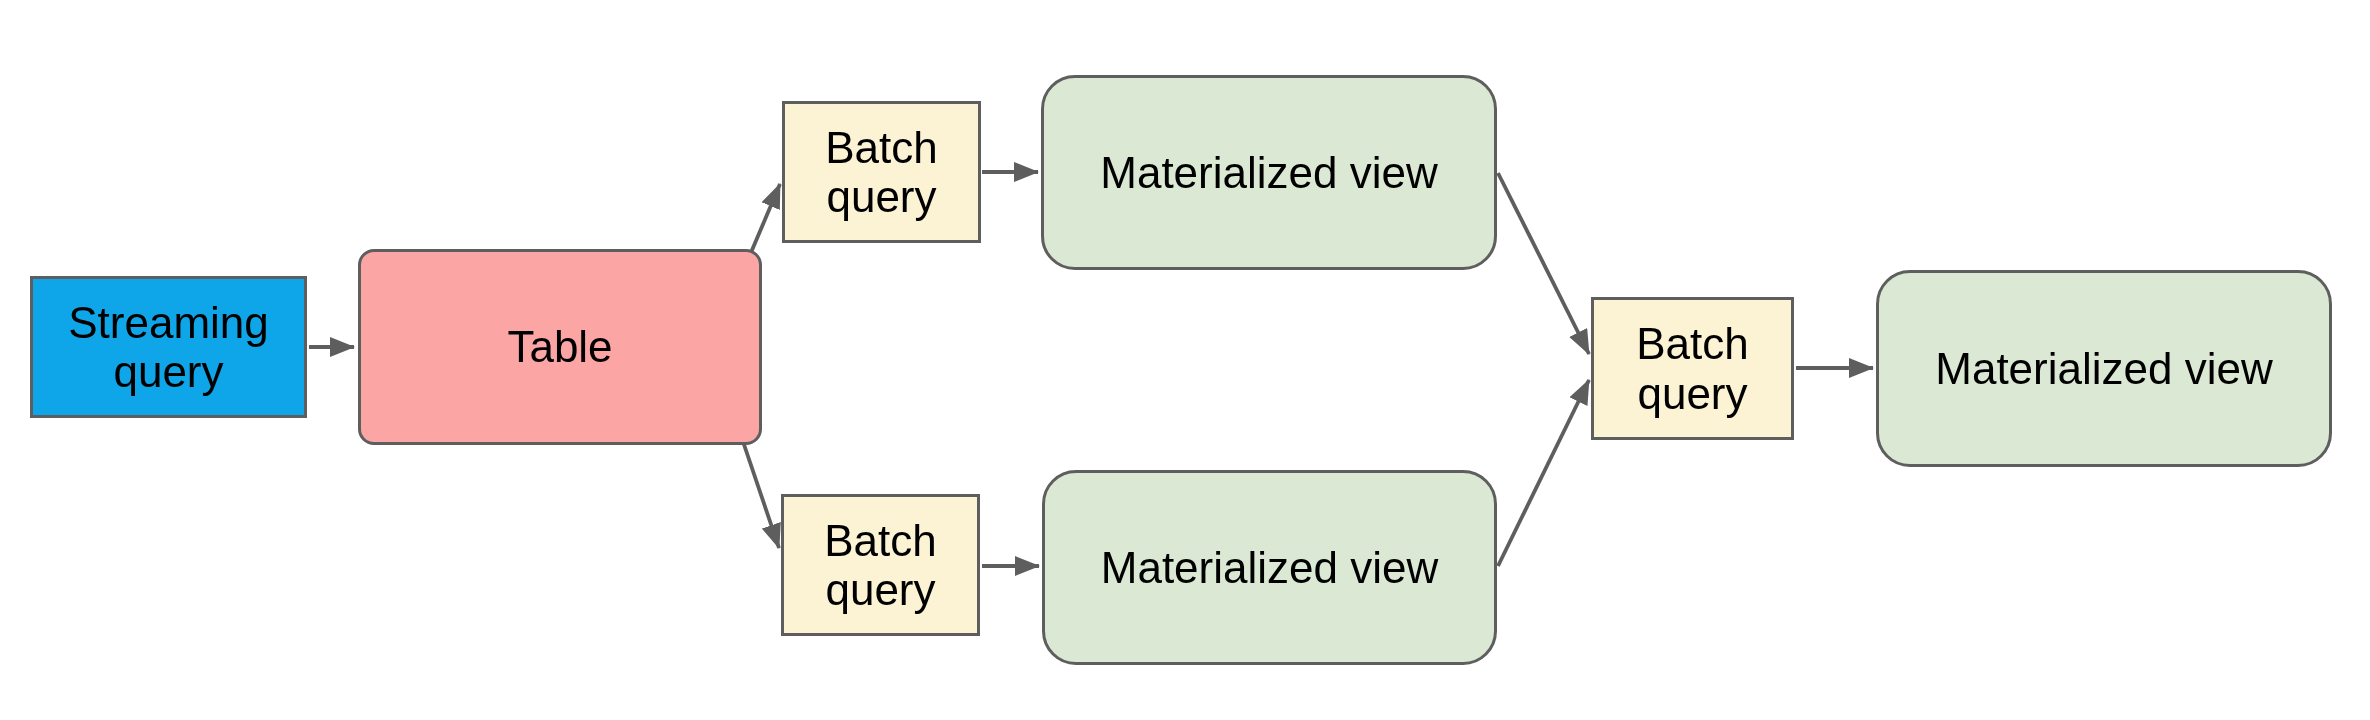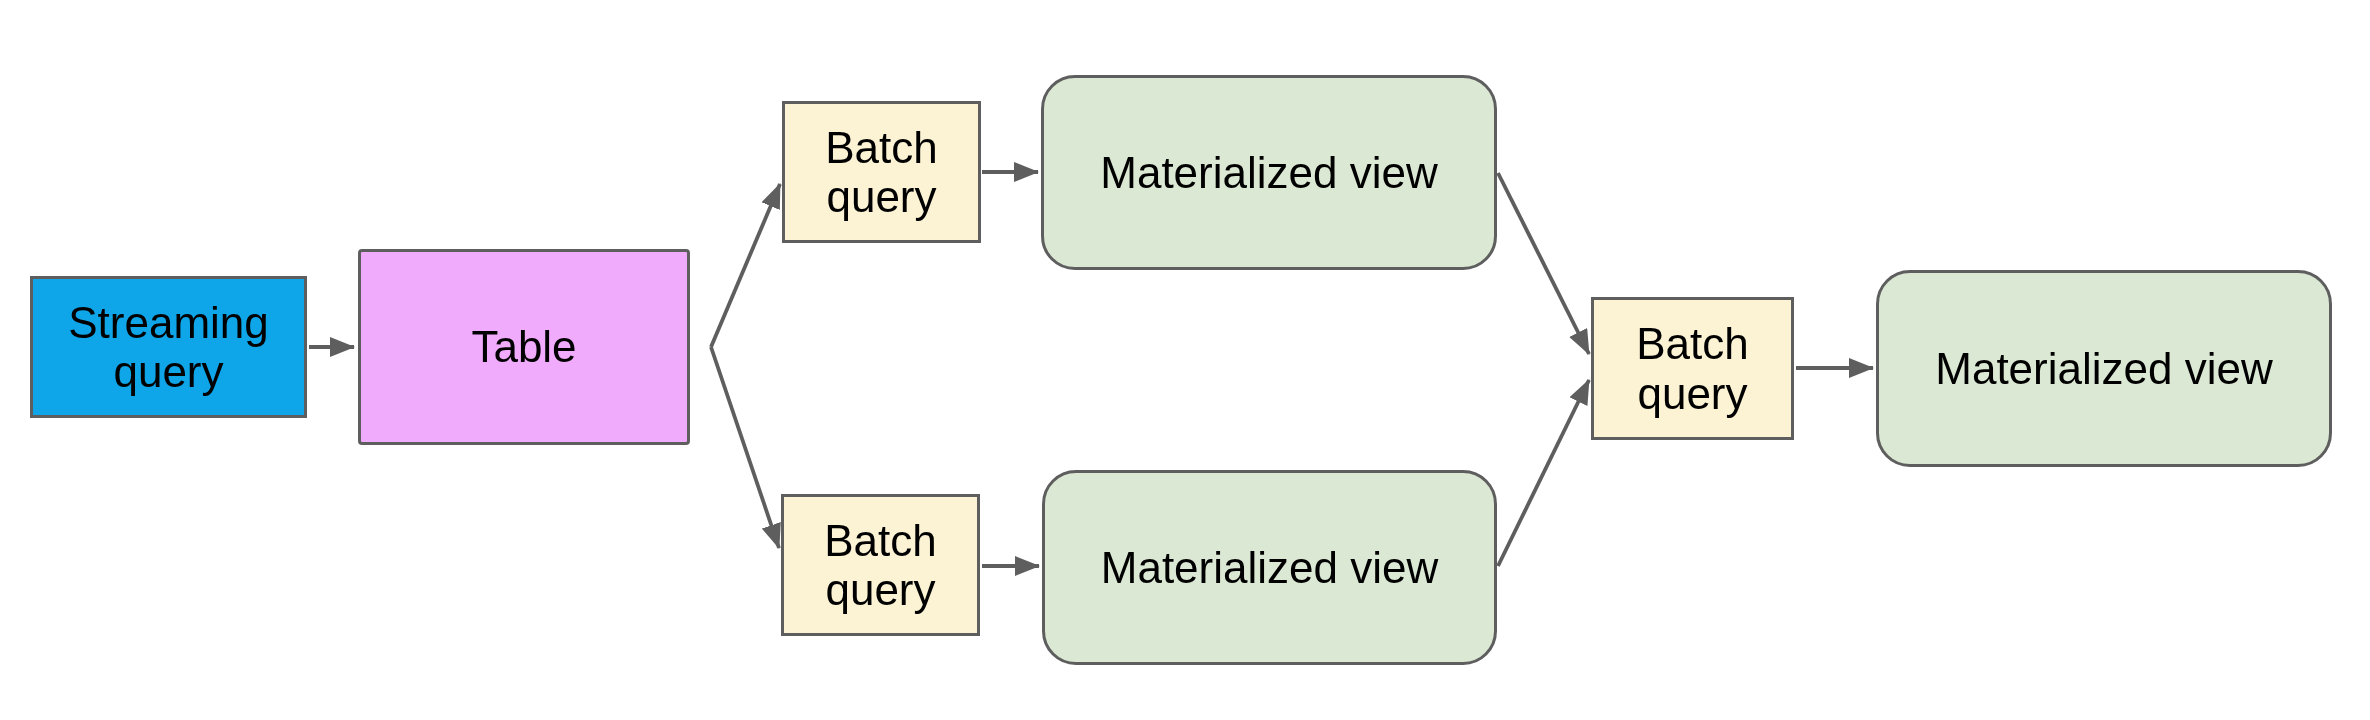--- a/index.html
+++ b/index.html
@@ -50,21 +50,21 @@
         <line x1="982" y1="566" x2="1039" y2="566" stroke="#5E5E5E" stroke-width="3.8" marker-end="url(#arrowhead)"></line>
         <line x1="1498" y1="173" x2="1589" y2="354" stroke="#5E5E5E" stroke-width="3.8" marker-end="url(#arrowhead)"></line>
         <line x1="1498" y1="566" x2="1589" y2="380" stroke="#5E5E5E" stroke-width="3.8" marker-end="url(#arrowhead)"></line>
         <line x1="1796" y1="368" x2="1873" y2="368" stroke="#5E5E5E" stroke-width="3.8" marker-end="url(#arrowhead)"></line>
       </g>
   </svg>
   <div id="nodes-layer">
       <div class="node query" style="left: 30px; top: 276px; width: 277px; height: 142px; border-radius: 0px; border-color: rgb(94, 94, 94); background: #0ea5e9; color: rgb(0, 0, 0);">
         <span class="label">Streaming query</span>
       </div>
-      <div class="node dataset" style="left: 358px; top: 249px; width: 332px; height: 196px; border-radius: 4px; border-color: rgb(94, 94, 94); background: #f0abfc; color: rgb(0, 0, 0);">
+      <div class="node dataset" style="left: 358px; top: 249px; width: 404px; height: 196px; border-radius: 16px; border-color: rgb(94, 94, 94); background: #fca5a5; color: rgb(0, 0, 0);">
         <span class="label">Table</span>
       </div>
       <div class="node query" style="left: 782px; top: 101px; width: 199px; height: 142px; border-radius: 0px; border-color: rgb(94, 94, 94); background: rgb(251, 243, 212); color: rgb(0, 0, 0);">
         <span class="label">Batch query</span>
       </div>
       <div class="node dataset" style="left: 1041px; top: 75px; width: 456px; height: 195px; border-radius: 34px; border-color: rgb(94, 94, 94); background: rgb(219, 232, 211); color: rgb(0, 0, 0);">
         <span class="label">Materialized view</span>
       </div>
       <div class="node query" style="left: 781px; top: 494px; width: 199px; height: 142px; border-radius: 0px; border-color: rgb(94, 94, 94); background: rgb(251, 243, 212); color: rgb(0, 0, 0);">
         <span class="label">Batch query</span>

